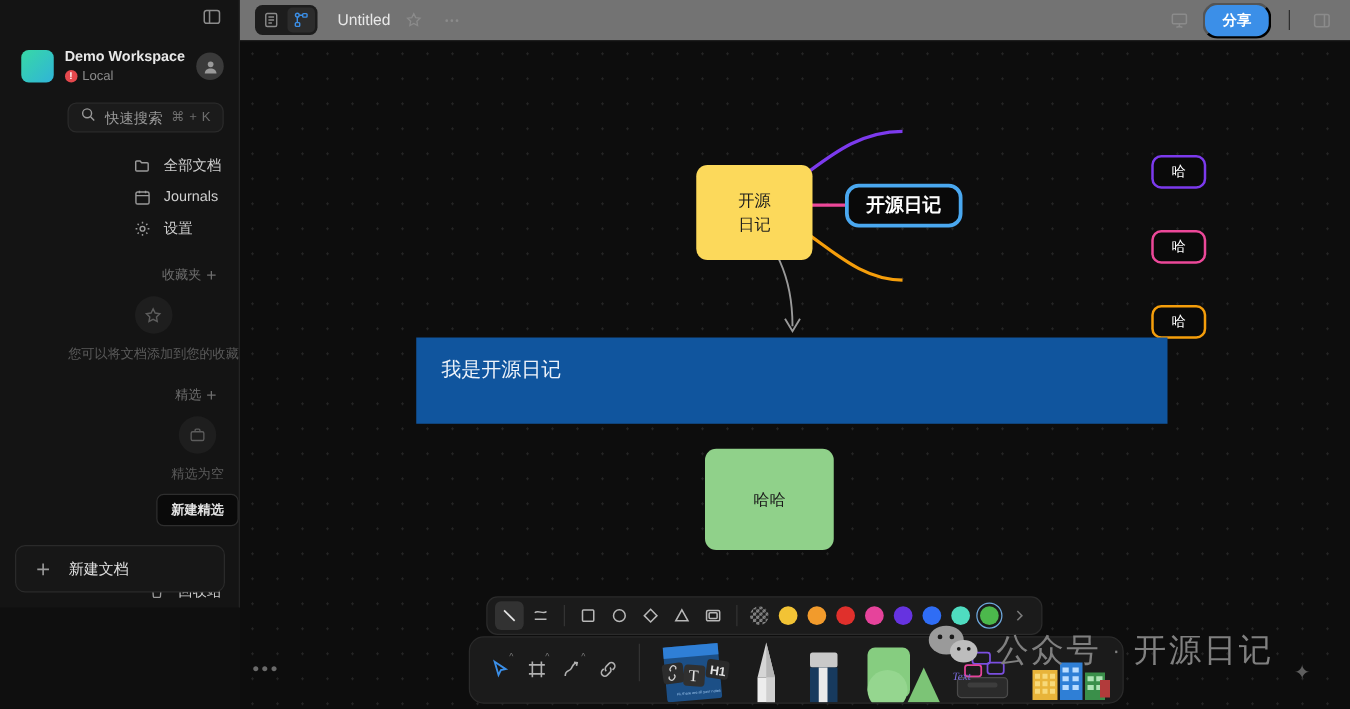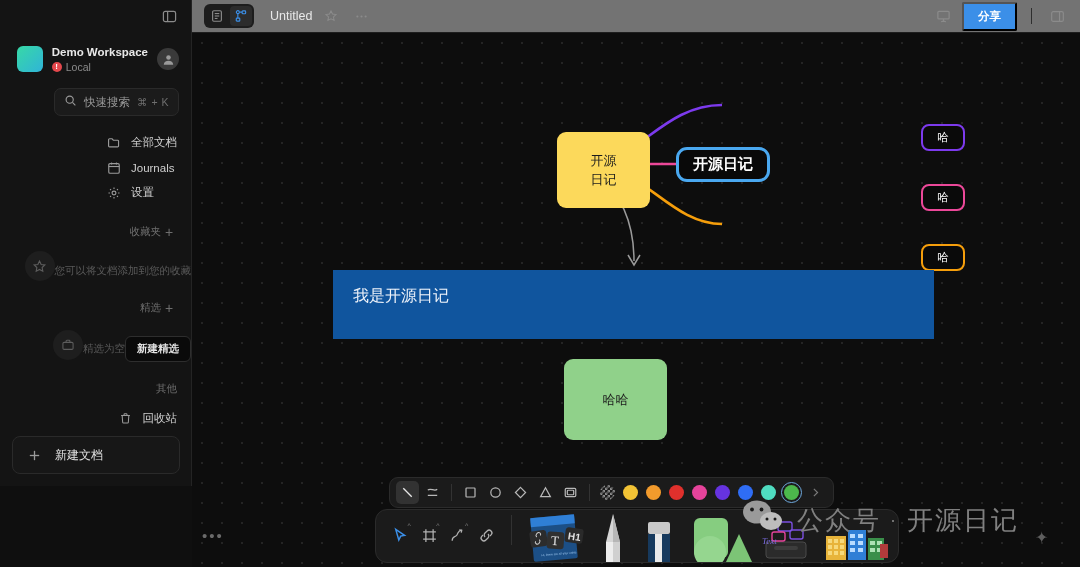--- a/index.html
+++ b/index.html
@@ -66,21 +66,21 @@
   }
   .nav-ico { width: 15px; height: 15px; display: flex; align-items: center; justify-content: center; color: #9a9a9a; flex: 0 0 15px; }
 
   .sec-head {
     display: flex; align-items: center; justify-content: space-between;
     padding: 0 14px 0 14px; height: 22px; margin-top: 16px;
   }
   .sec-title { font-size: 10.5px; color: #6e6e6e; }
   .sec-plus { color: #6e6e6e; font-size: 14px; line-height: 1; width: 16px; text-align: center; }
 
-  .empty-block { display: flex; flex-direction: row; align-items: center; margin-top: 8px; }
+  .empty-block { display: flex; flex-direction: column; align-items: center; margin-top: 8px; }
   .empty-circle {
     width: 30px; height: 30px; border-radius: 50%; background: #1e1e1e;
     display: flex; align-items: center; justify-content: center; color: #5d5d5d;
   }
   .empty-text { font-size: 10.5px; color: #5a5a5a; margin-top: 9px; }
   .pill-btn {
     margin-top: 9px; background: #0a0a0a; border: 1px solid #2e2e2e;
     border-radius: 6px; color: #e3e3e3; font-size: 10.5px;
     padding: 5px 11px; font-weight: bold;
   }
@@ -110,21 +110,21 @@
   .seg-btn {
     width: 22px; height: 20px; display: flex; align-items: center;
     justify-content: center; border-radius: 4px; color: #8b8b8b;
   }
   .seg-btn.active { background: #2c2c2c; color: #3b8fe8; }
   .doc-title { font-size: 12.5px; color: #e8e8e8; margin-left: 8px; }
   .top-ico { color: #8b8b8b; width: 22px; height: 22px; display: flex; align-items: center; justify-content: center; border-radius: 4px; }
   .spacer { flex: 1; }
   .share-btn {
     background: #3b8fe8; color: #fff; font-size: 11.5px; font-weight: bold;
-    border-radius: 2px; padding: 5px 14px;
+    border-radius: 12px; padding: 5px 14px;
   }
   .vdiv { width: 1px; height: 16px; background: #2e2e2e; margin: 0 6px; }
 
   .canvas {
     position: absolute; left: 0; top: 33px; right: 0; bottom: 0;
     background-color: #0d0d0d;
     background-image: radial-gradient(#242424 1px, transparent 1px);
     background-size: 20px 20px;
     overflow: hidden;
   }

